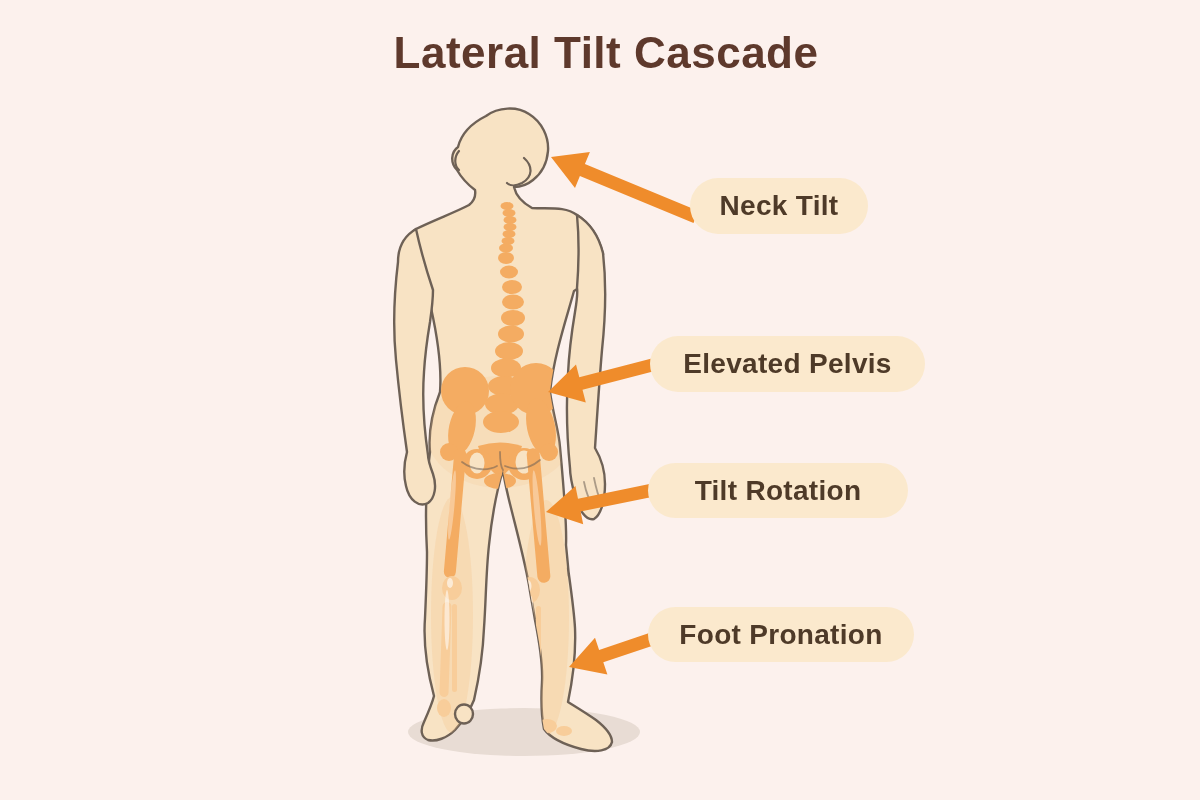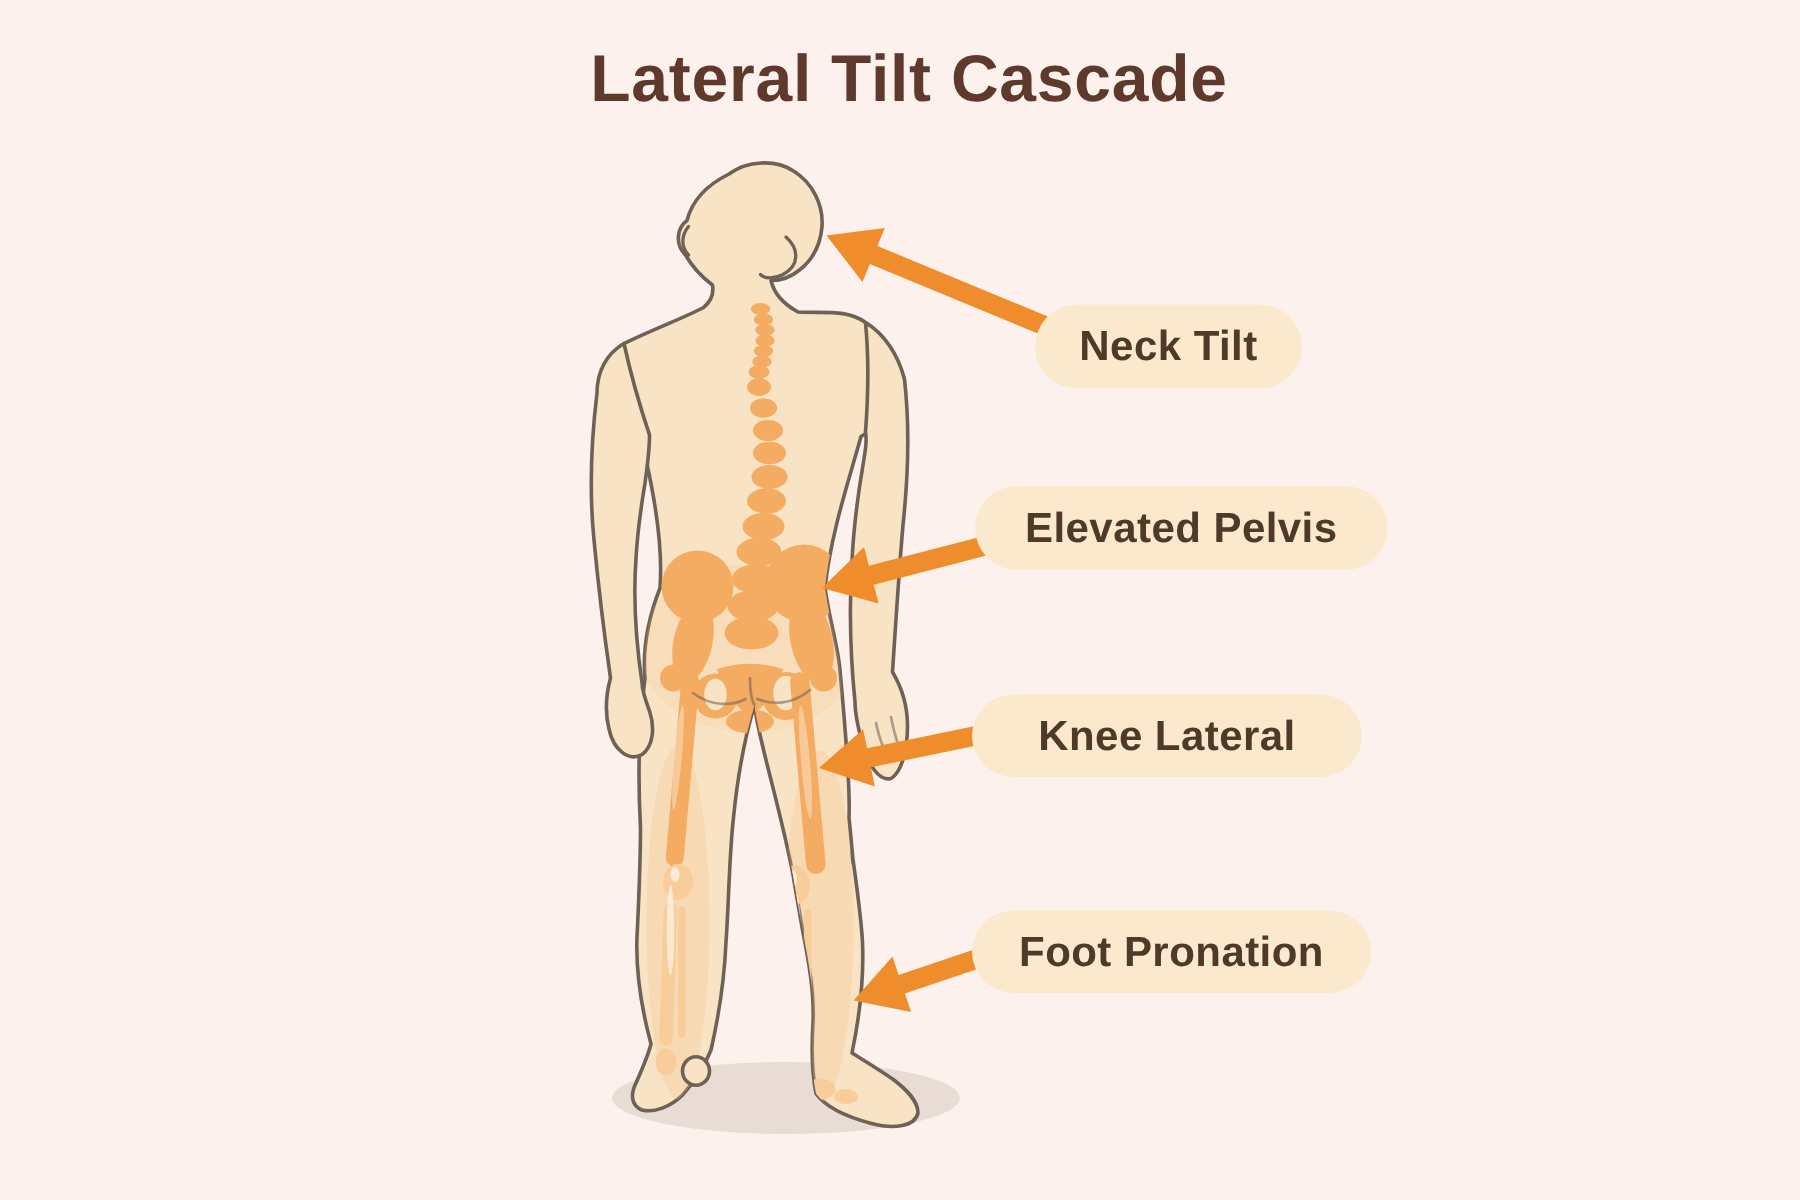--- a/index.html
+++ b/index.html
@@ -134,26 +134,26 @@
       <path class="soft" d="M 584,482 C 586,492 589,500 593,505"></path>
       <path class="soft" d="M 594,478 C 596,488 598,496 601,501"></path>
     </g>
 
     <polygon class="arrow" points="551.0,157.0 575.0,188.0 579.9,176.0 693.5,223.0 698.5,211.0 584.9,164.0 589.9,152.0"></polygon>
     <polygon class="arrow" points="548.0,392.0 585.8,402.4 582.5,389.8 661.6,369.3 658.4,356.7 579.3,377.2 576.0,364.6"></polygon>
     <polygon class="arrow" points="546.0,512.0 583.2,524.3 580.6,511.5 659.3,495.4 656.7,482.6 578.0,498.8 575.4,486.1"></polygon>
     <polygon class="arrow" points="569.0,667.0 607.4,674.6 603.3,662.3 657.1,644.2 652.9,631.8 599.1,650.0 595.0,637.7"></polygon>
   </svg>
 
-  <div class="pill" style="left:690px;top:203px;width:178px;height:56px;">
+  <div class="pill" style="left:690px;top:178px;width:178px;height:56px;">
     <span>Neck Tilt</span>
   </div>
-  <div class="pill" style="left:650px;top:324px;width:275px;height:56px;text-align:right;">
+  <div class="pill" style="left:650px;top:336px;width:275px;height:56px;text-align:right;">
     <span>Elevated Pelvis</span>
   </div>
   <div class="pill" style="left:648px;top:463px;width:260px;height:55px;">
-    <span>Knee Lateral</span>
+    <span>Tilt Rotation</span>
   </div>
   <div class="pill" style="left:648px;top:607px;width:266px;height:55px;align-items:center;">
     <span>Foot Pronation</span>
   </div>
 
 </div>
 
 </body></html>

